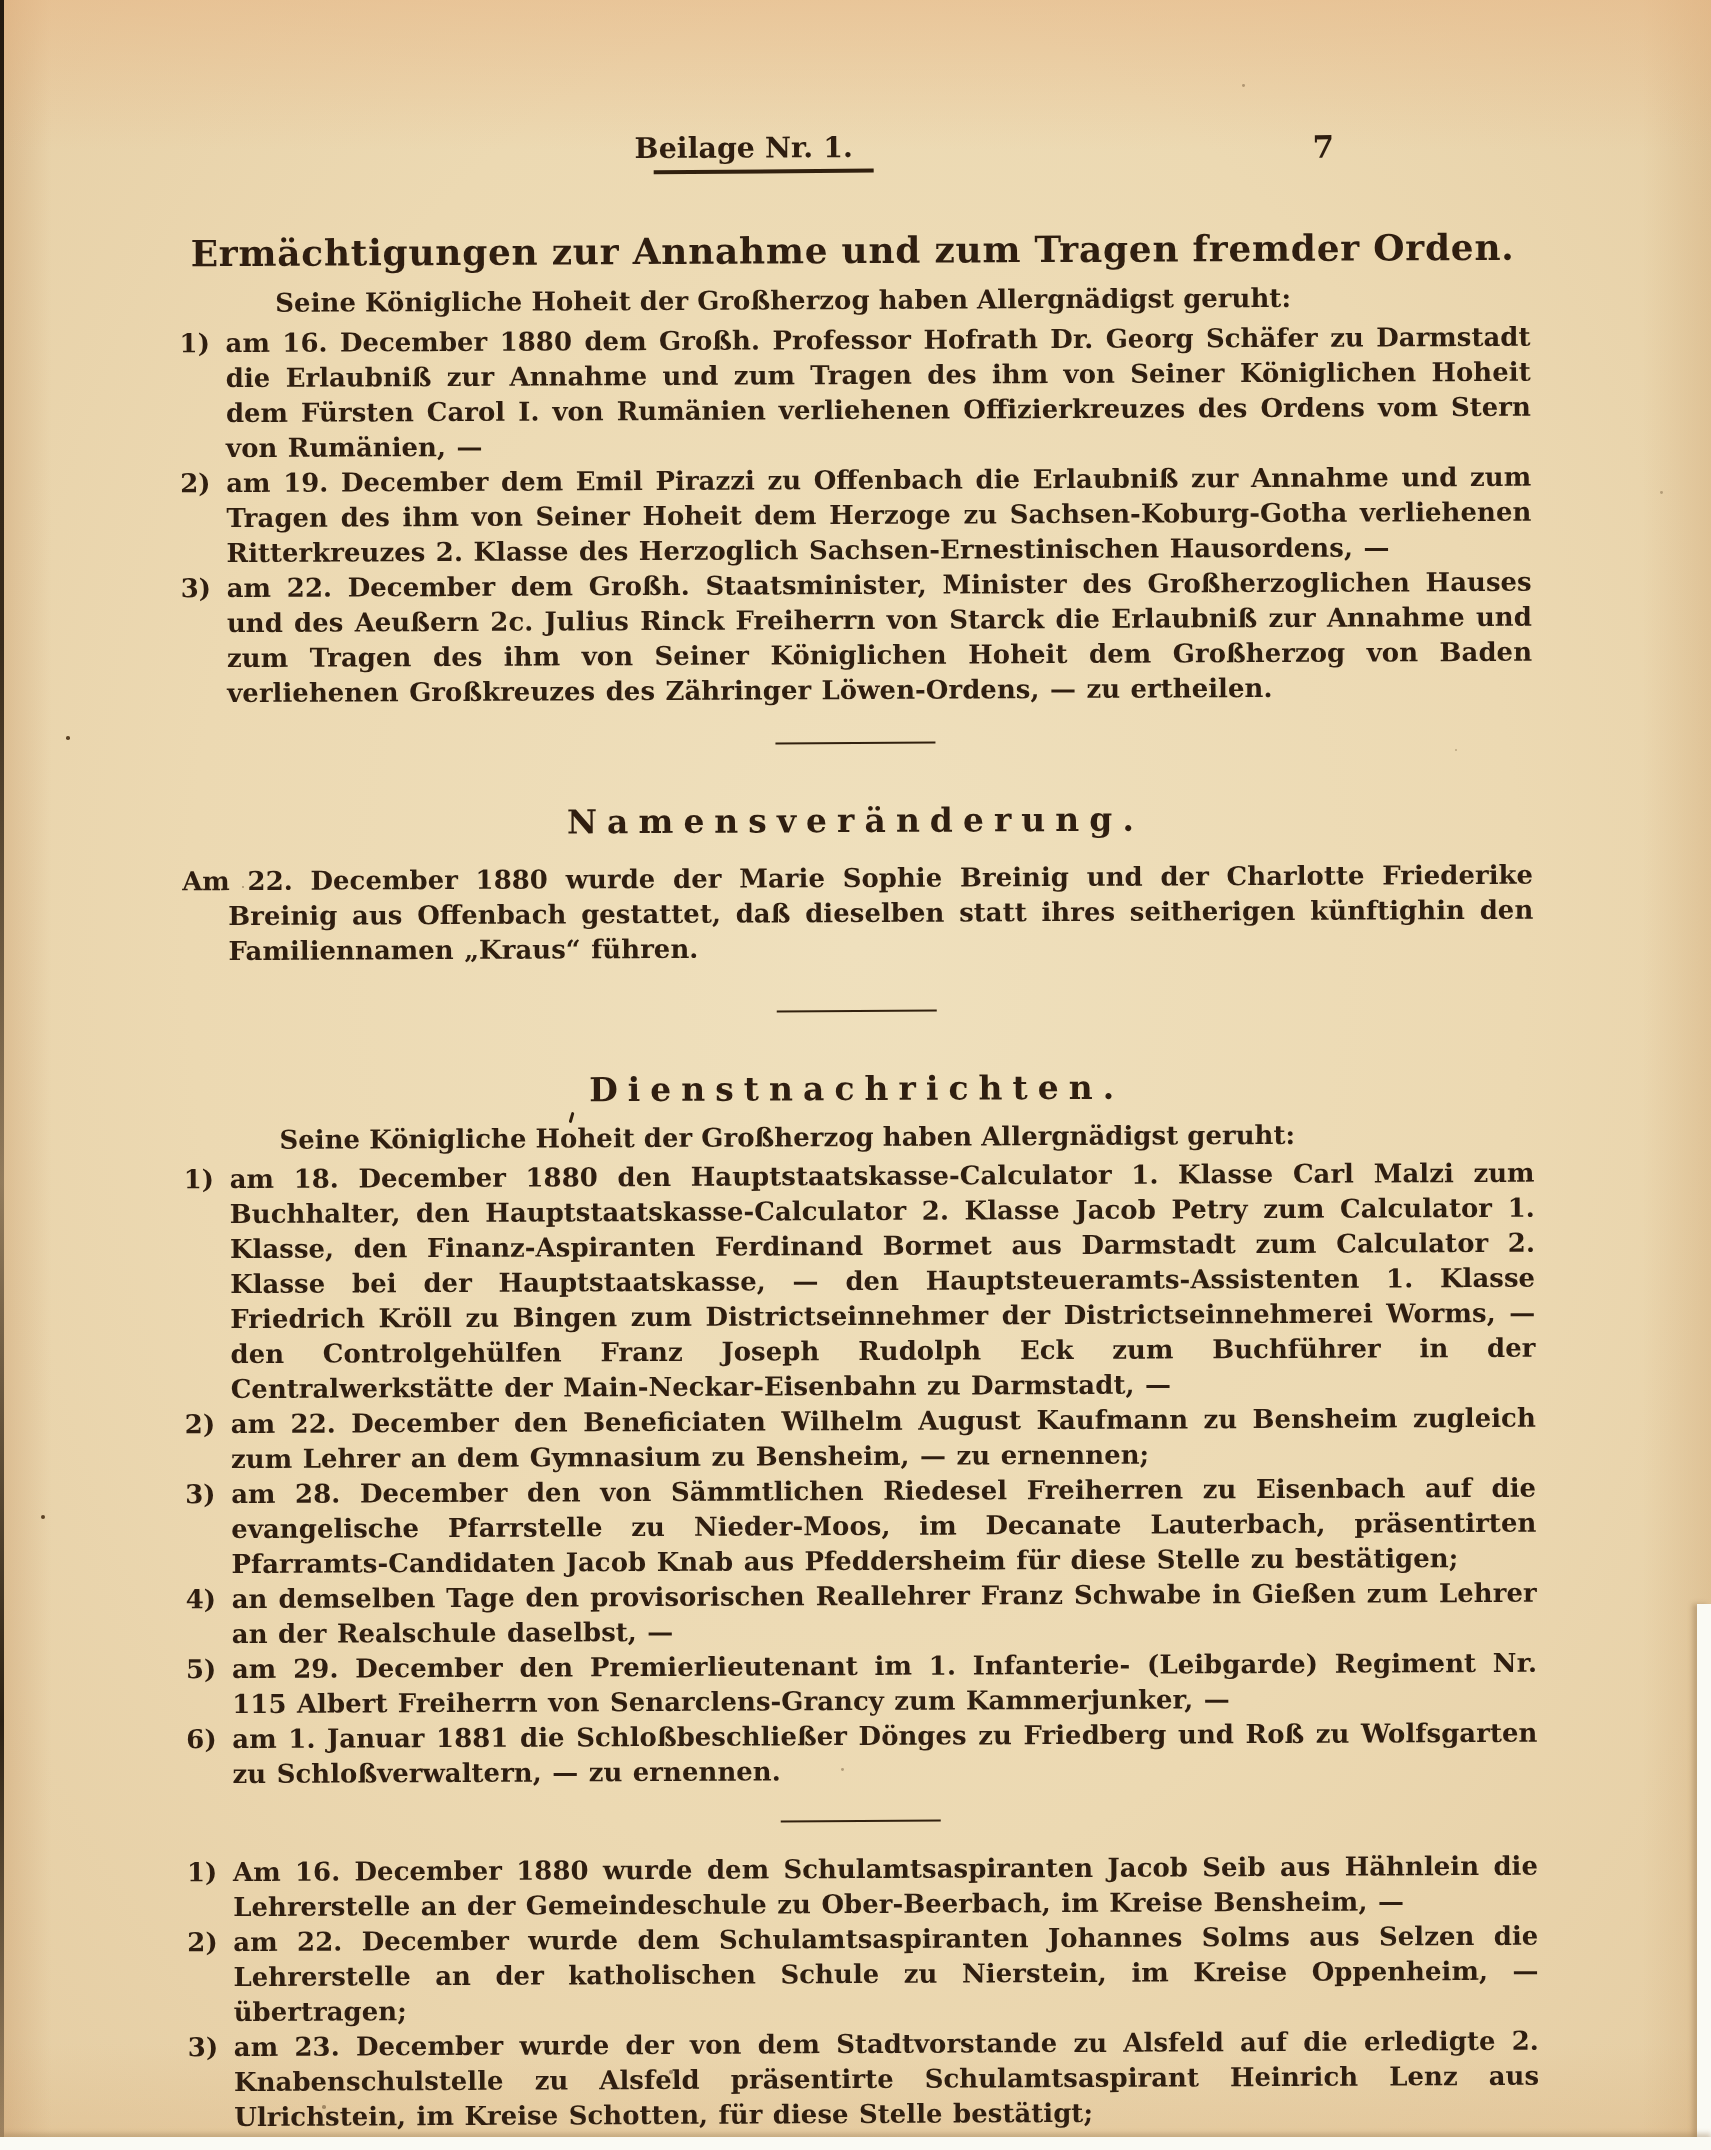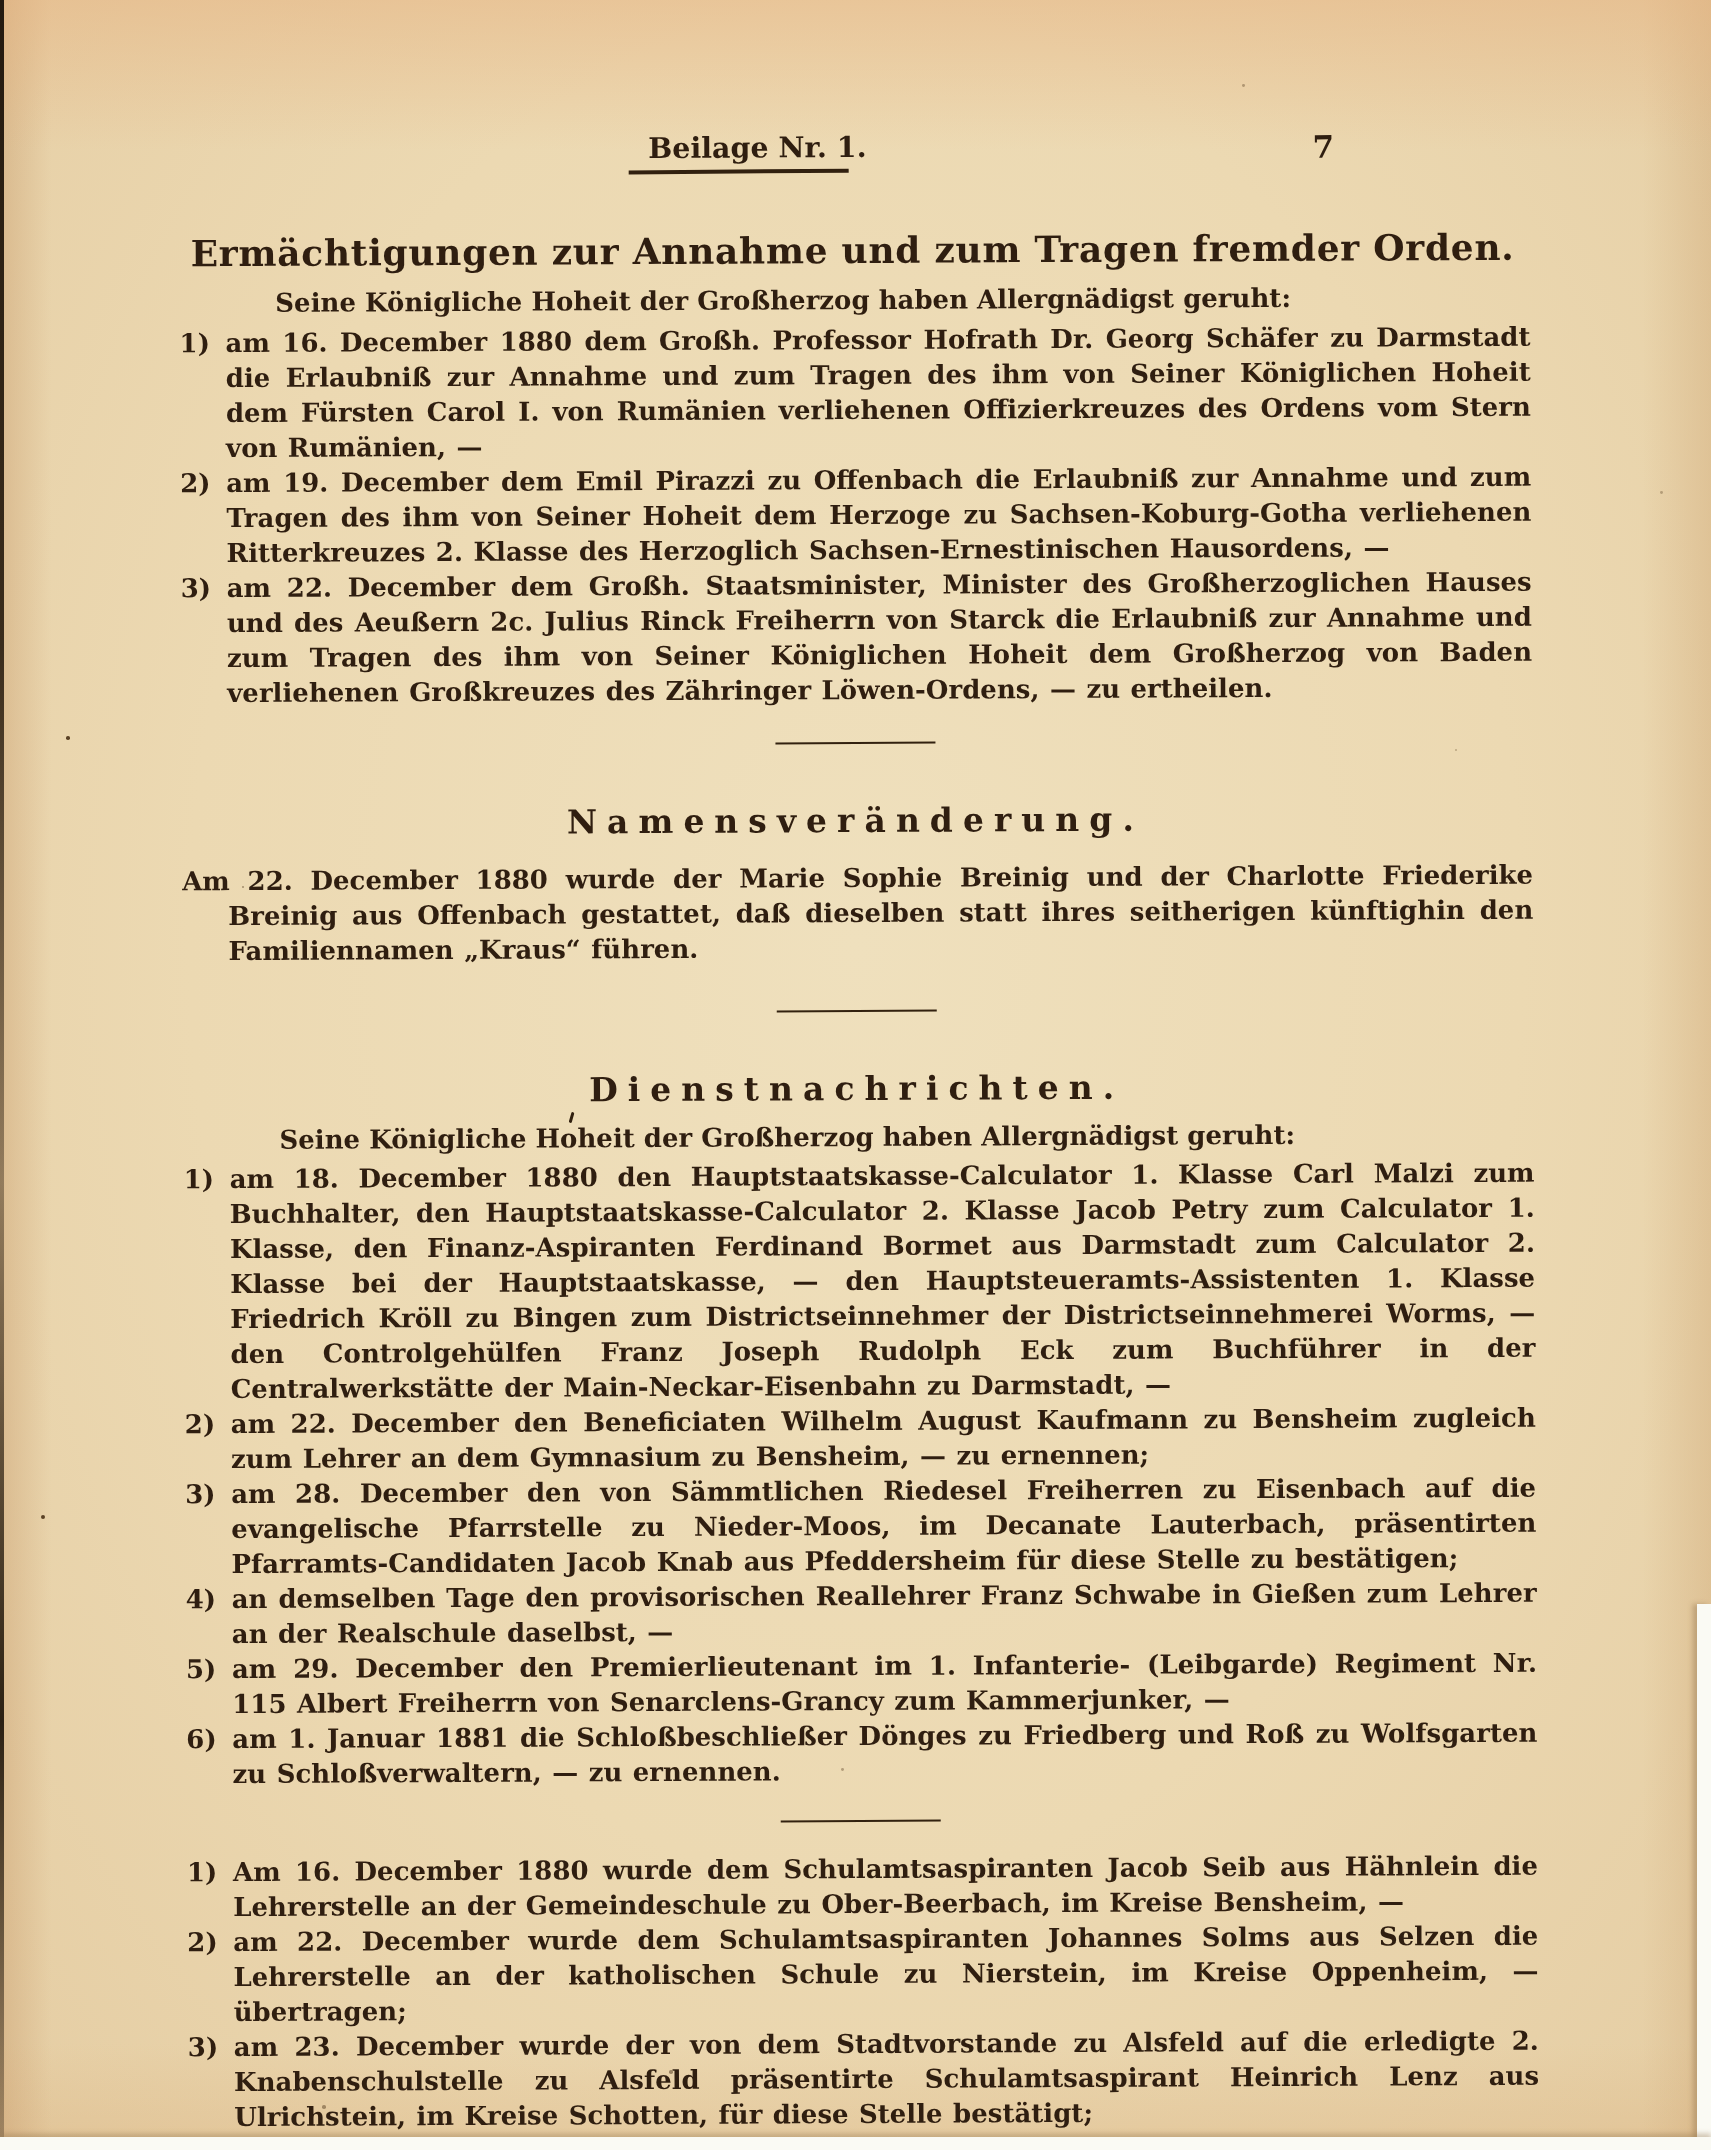--- a/index.html
+++ b/index.html
@@ -22,21 +22,21 @@
   .content{
     position:absolute;left:0;top:0;width:1711px;
     color:#2f1e10;
     transform:rotate(-0.28deg);
     transform-origin:50% 40%;
     font-weight:700;
   }
   
   .page-head{position:relative;height:47px;margin-top:131px;}
   .head-center{
-    position:absolute;left:613px;width:257px;text-align:right;
+    position:absolute;left:638px;width:257px;text-align:left;
     font-size:28.5px;line-height:33px;
   }
   .head-rule{width:220px;height:3.6px;background:#31200f;margin:5px auto 0 auto;
     transform:skewY(-0.2deg);}
   .page-num{position:absolute;left:1316px;top:0;font-size:31px;}
   
   h1.sec-title{
     margin:50px 107px 0 107px;text-align:center;
     font-size:36px;line-height:44px;font-weight:700;letter-spacing:0.7px;
   }

